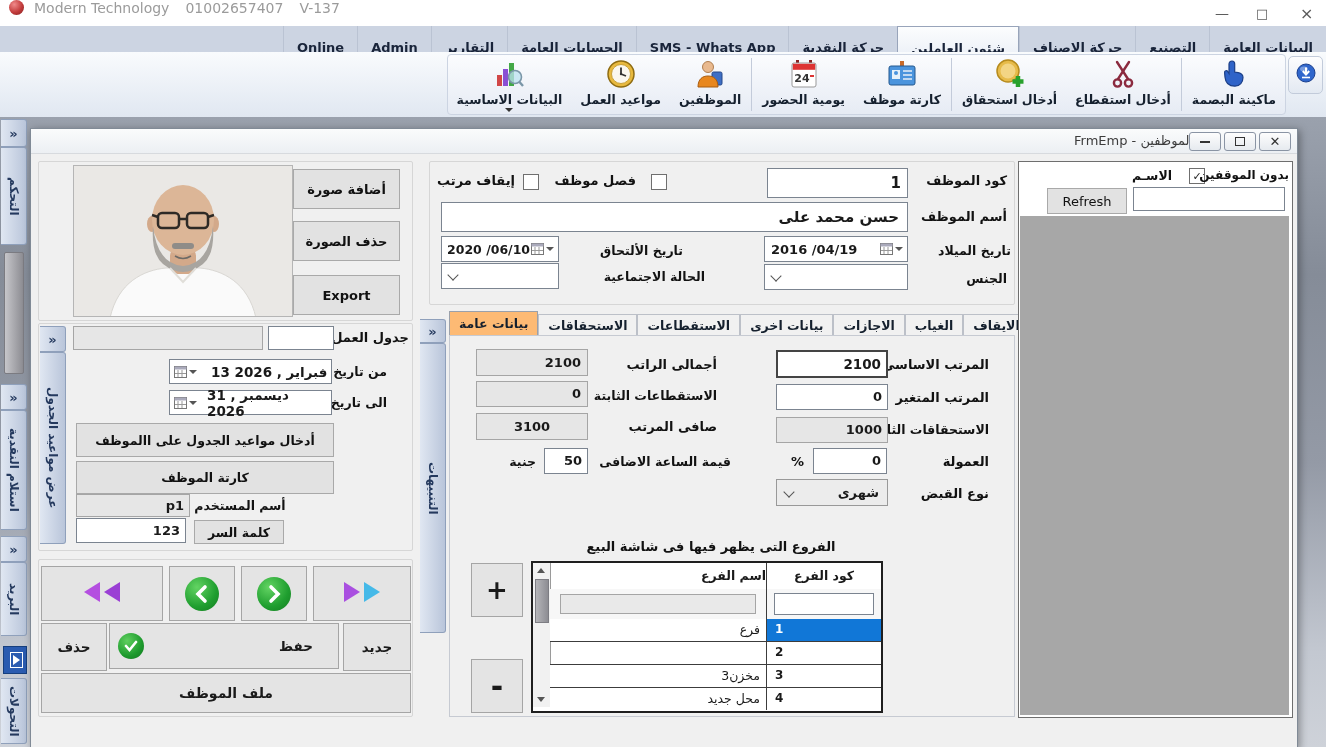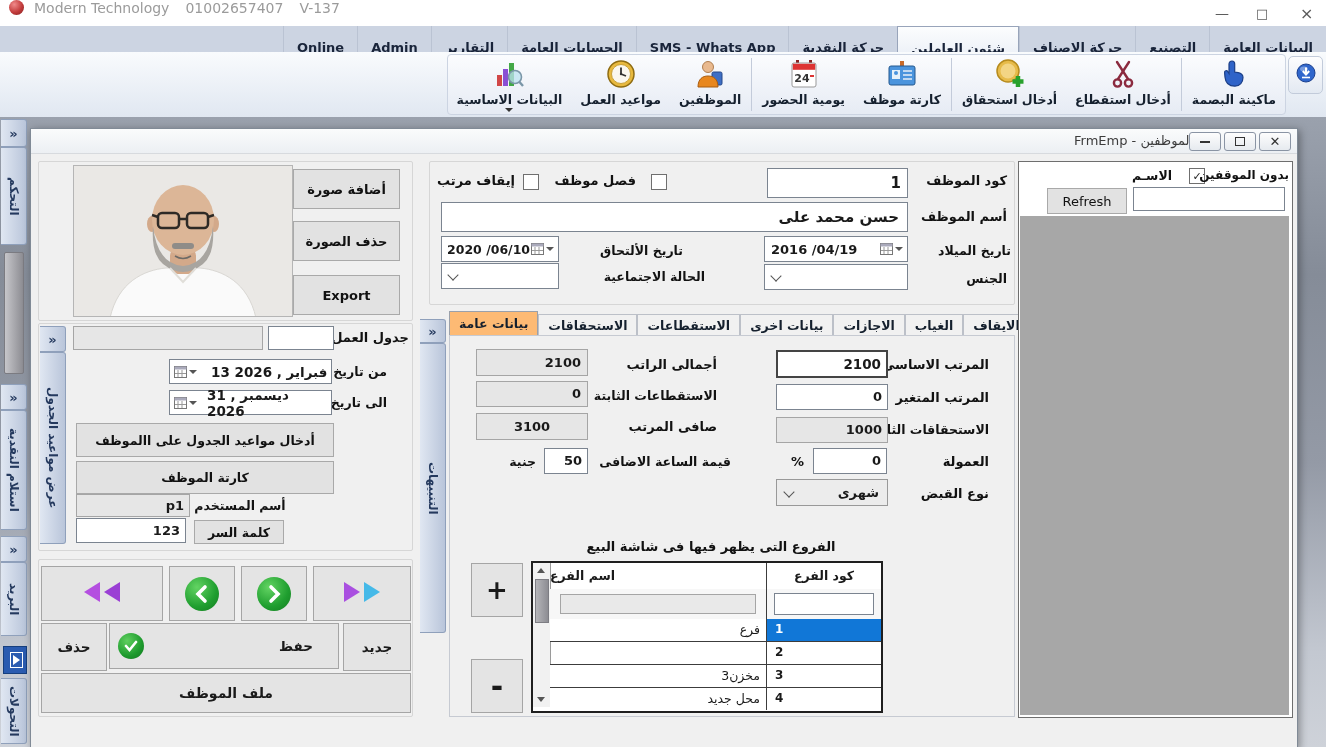--- a/index.html
+++ b/index.html
@@ -481,21 +481,21 @@
             <span class="scroll-arrow" style="border-bottom:5px solid #555;display:block"></span>
           </div>
         <div class="abs" style="left:2px;top:16px;width:12px;height:42px;background:linear-gradient(90deg,#b5b5b9,#8d8d93);border:1px solid #7d7d83"></div>
         <div class="abs" style="left:4px;bottom:5px">
             <span class="scroll-arrow" style="border-top:5px solid #555;display:block"></span>
           </div>
       </div>
 
       <div class="abs" style="left:17px;top:0;right:0;height:26px;display:flex;direction:rtl;border-bottom:1px solid #3c3c3c">
         <span class="b ar" style="width:115px;border-left:1px solid #3c3c3c;box-sizing:border-box;font-size:12.5px;text-align:center;padding-top:5px">كود الفرع</span>
-        <span class="b ar" style="flex:1;font-size:12.5px;text-align:left;padding-top:5px">اسم الفرع</span>
+        <span class="b ar" style="flex:1;font-size:12.5px;text-align:right;padding-top:5px">اسم الفرع</span>
       </div>
 
       <div class="abs" style="left:17px;top:26px;right:0;height:30px;display:flex;direction:rtl;border-bottom:1px solid #3c3c3c;background:#f7f7f7">
         <span style="width:115px;border-left:1px solid #3c3c3c;box-sizing:border-box;display:flex;align-items:center;justify-content:center">
           <span class="inp" style="width:100px;height:22px"></span>
           </span>
         <span style="flex:1;display:flex;align-items:center;justify-content:center">
           <span class="ro" style="width:196px;height:20px;background:#e9e9e9"></span>
           </span>
       </div>

